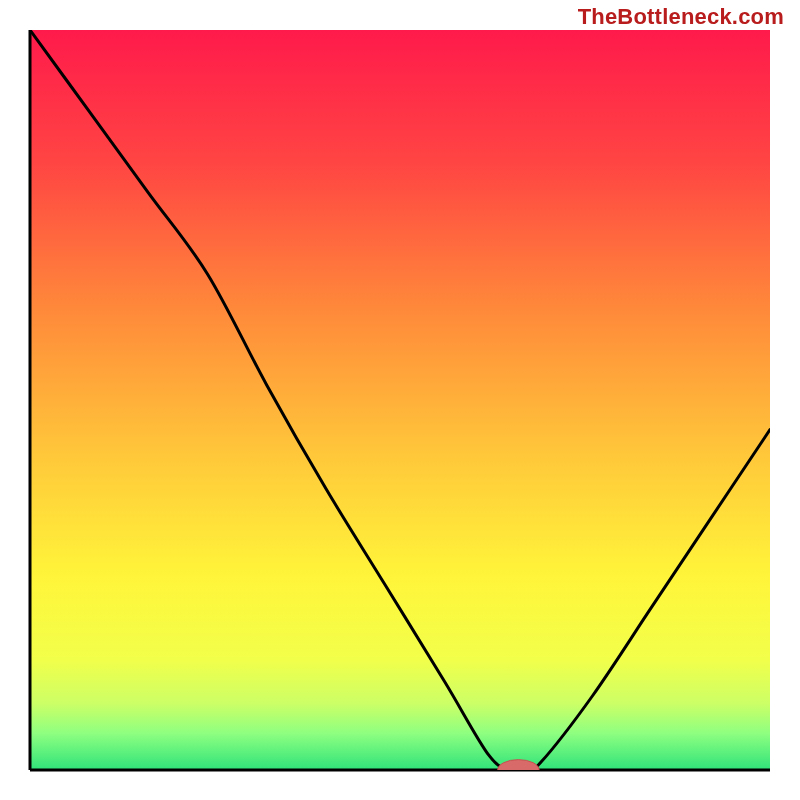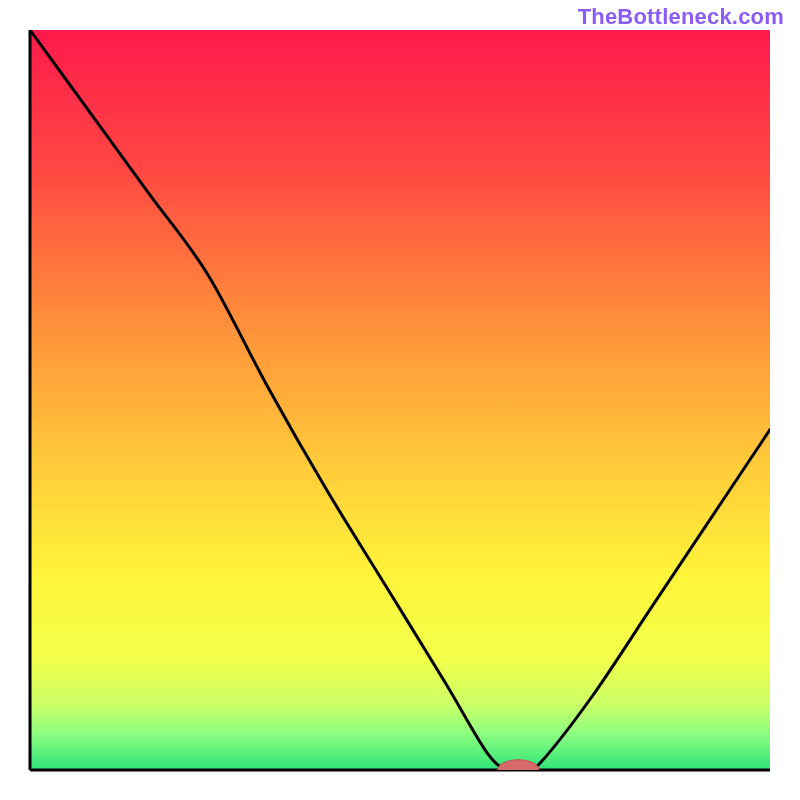--- a/index.html
+++ b/index.html
@@ -14,21 +14,21 @@
     position: relative;
     width: 800px;
     height: 800px;
   }
   .watermark {
     position: absolute;
     top: 4px;
     right: 16px;
     font-size: 22px;
     font-weight: 600;
-    color: #8b5cf6;
+    color: #b91c1c;
     letter-spacing: 0.2px;
     z-index: 10;
   }
   svg {
     display: block;
   }
 </style>
 </head>
 <body>
 

